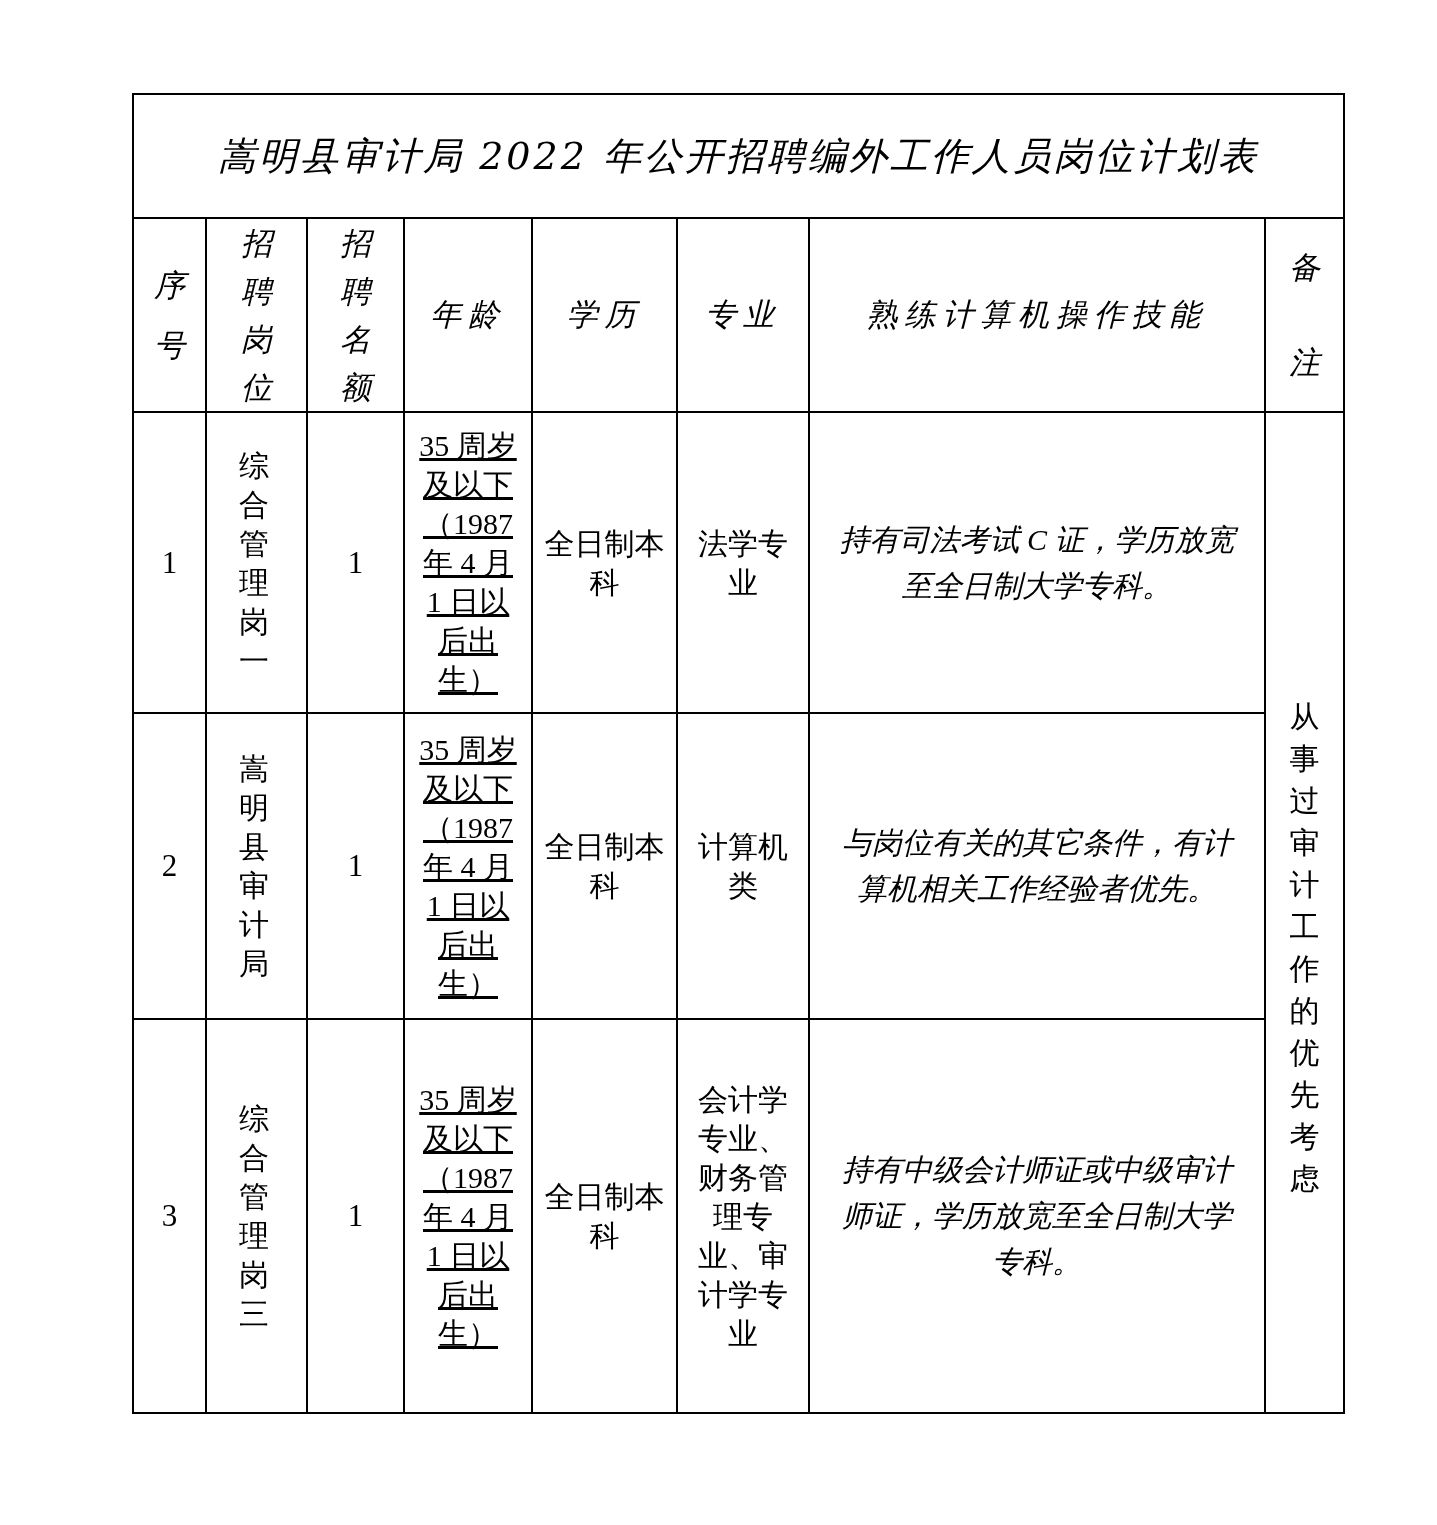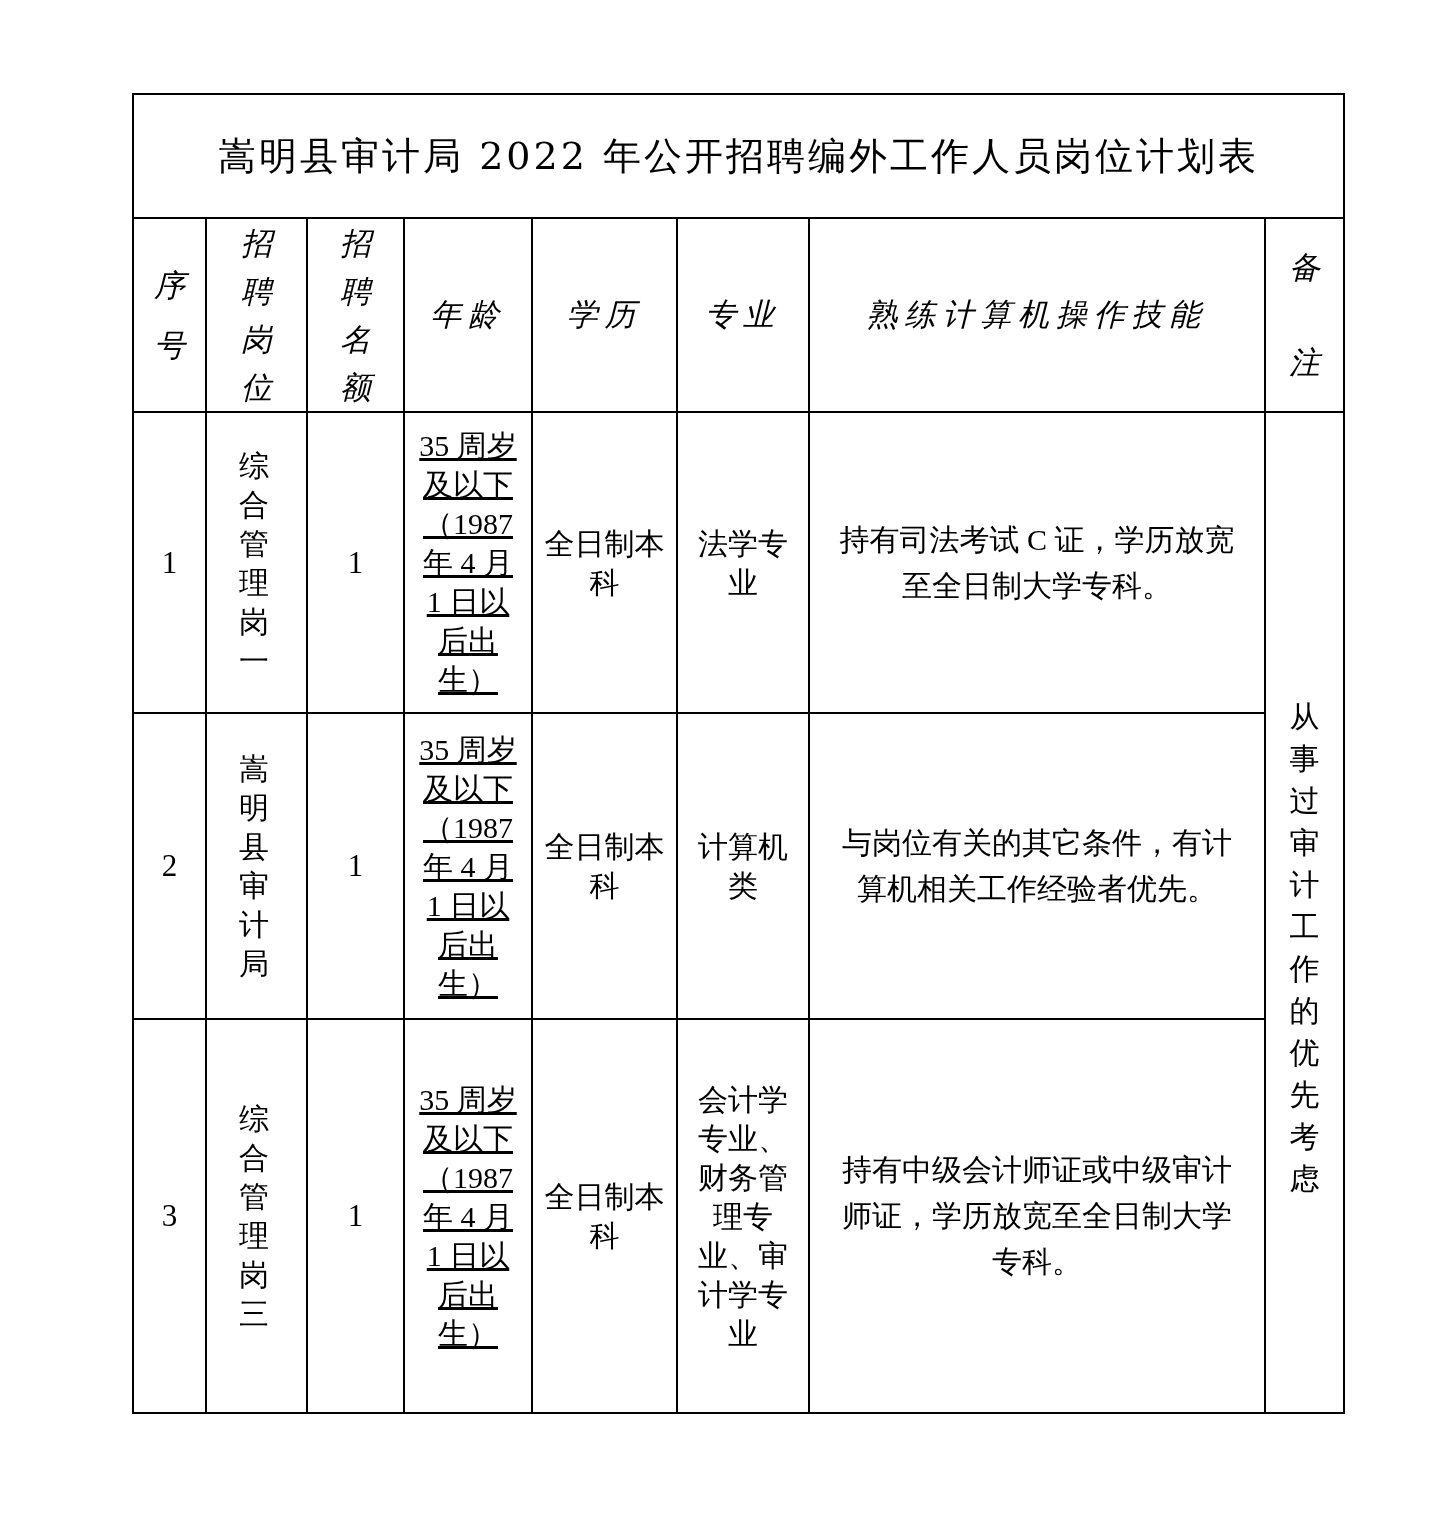--- a/index.html
+++ b/index.html
@@ -33,20 +33,21 @@
     border: 2px solid #000000;
     vertical-align: middle;
     text-align: center;
     padding: 0;
     overflow: hidden;
   }
   
   td.title-cell {
     height: 122px;
     font-family: "DejaVu Serif", "Liberation Serif", serif;
+    font-style: italic;
     font-size: 38px;
     letter-spacing: 3px;
     font-weight: 500;
     margin-left: 40px;
   }
   
   tr.hdr td { height: 192px; }
   .script {
     font-family: "DejaVu Serif", "Liberation Serif", serif;
     font-style: italic;
@@ -73,21 +74,21 @@
   tr.r3 td { height: 392px; }
   .body-text {
     font-size: 30px;
     line-height: 39px;
   }
   td.num-cell { font-size: 31px; }
   td.pos-cell .body-text { letter-spacing: 5px; padding: 0 20px; }
   td.age-cell .body-text { padding: 0 13px; text-decoration: underline; }
   td.edu-cell .body-text, td.major-cell .body-text { padding: 0 8px; }
   td.cond-cell { text-align: left; }
-  td.cond-cell .body-text { padding: 0 22px; line-height: 46px; }
+  td.cond-cell .body-text { padding: 0 22px; line-height: 46px; font-style: italic; }
   td.cond-center { text-align: center; }
   
   td.remark-merged { vertical-align: middle; }
   .remark-stack {
     width: 1.05em;
     margin: 18px auto;
     padding-top: 70px;
     word-break: break-all;
     text-align: center;
     font-size: 30px;

